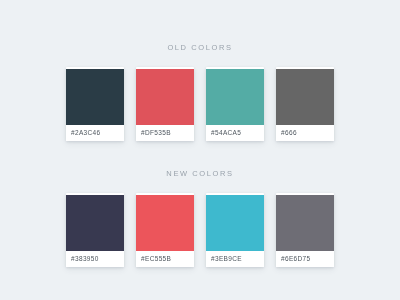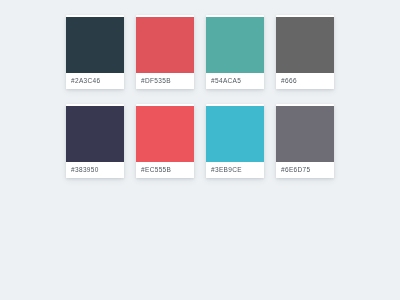--- a/index.html
+++ b/index.html
@@ -76,20 +76,21 @@
 
   #section-new .section-title { margin: 0; padding-top: 28px; }
   #section-new .swatch-row    { margin-top: 15px; }
 </style>
 </head>
 <body style="background-color: rgb(237, 241, 244);">
 
 <div class="board">
 
   <div class="section" id="section-old">
+    <div class="section-title">OLD COLORS</div>
     <div class="swatch-row">
 
       <div class="swatch-card">
         <div class="swatch-color" style="background-color: rgb(42, 60, 70);"></div>
         <div class="swatch-label">#2A3C46</div>
       </div>
 
       <div class="swatch-card">
         <div class="swatch-color" style="background-color: rgb(223, 83, 91);"></div>
         <div class="swatch-label">#DF535B</div>
@@ -102,20 +103,21 @@
 
       <div class="swatch-card">
         <div class="swatch-color" style="background-color: rgb(102, 102, 102);"></div>
         <div class="swatch-label">#666</div>
       </div>
 
     </div>
   </div>
 
   <div class="section" id="section-new">
+    <div class="section-title">NEW COLORS</div>
     <div class="swatch-row">
 
       <div class="swatch-card">
         <div class="swatch-color" style="background-color: rgb(56, 57, 80);"></div>
         <div class="swatch-label">#383950</div>
       </div>
 
       <div class="swatch-card">
         <div class="swatch-color" style="background-color: rgb(236, 85, 91);"></div>
         <div class="swatch-label">#EC555B</div>

